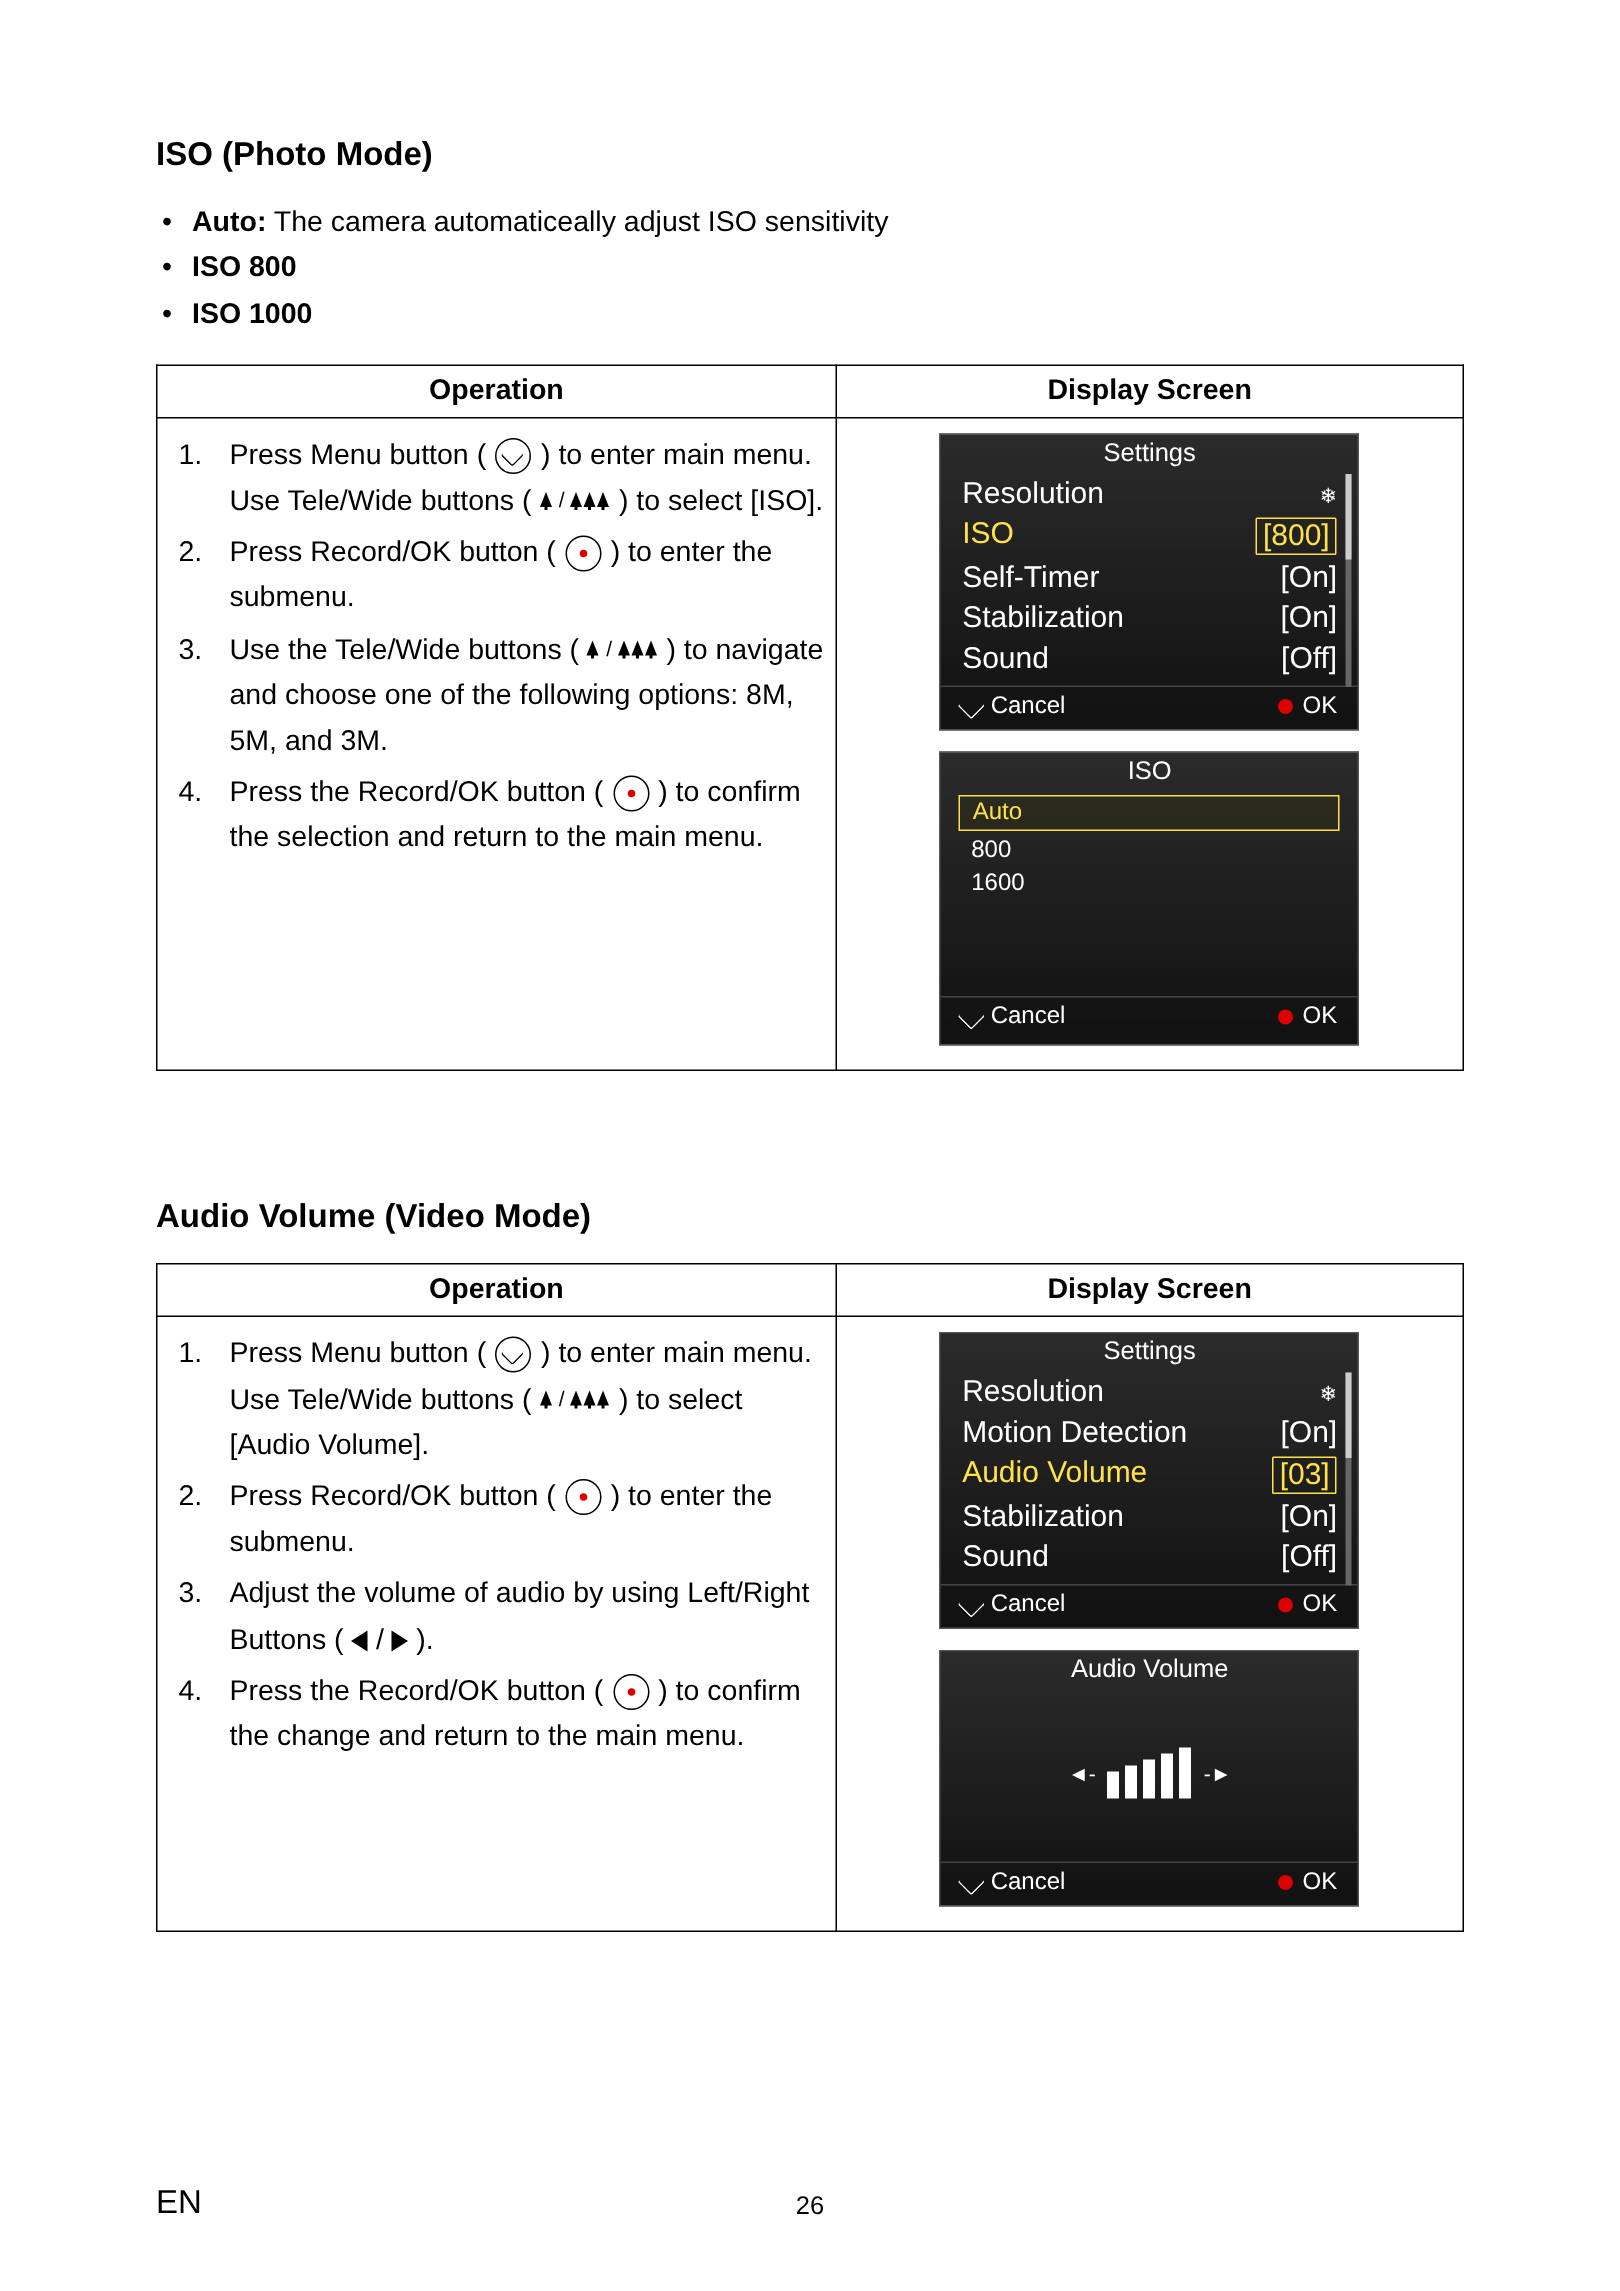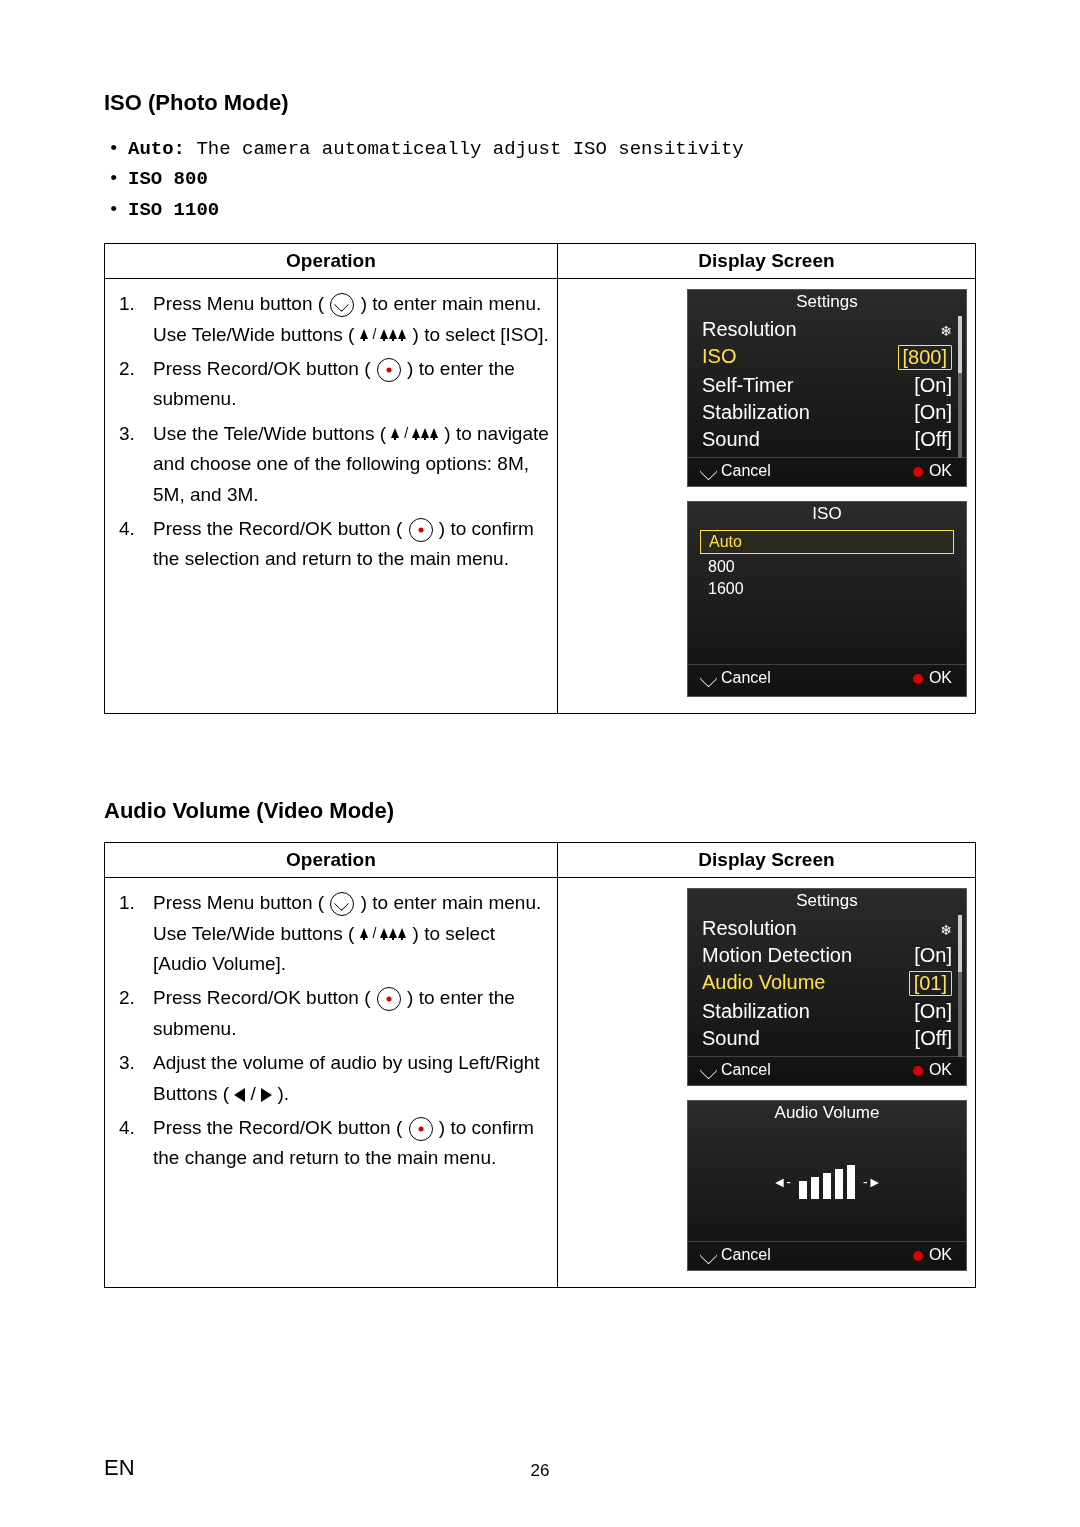--- a/index.html
+++ b/index.html
@@ -24,21 +24,20 @@
   p.intro {
     font-size: 19px;
     line-height: 1.55;
     text-align: justify;
     margin: 0 0 30px 0;
   }
   ul.bullets {
     list-style: none;
     padding: 0;
     margin: 0 0 18px 0;
-    font-family: Liberation Mono, monospace;
   }
   ul.bullets li {
     font-size: 19px;
     line-height: 1.6;
     padding-left: 24px;
     position: relative;
   }
   ul.bullets li::before {
     content: "•";
     position: absolute;
@@ -154,21 +153,21 @@
     border-top: 7px solid transparent;
     border-bottom: 7px solid transparent;
     border-left: 11px solid #000;
   }
 
   
   .screens {
     display: flex;
     flex-direction: column;
     gap: 14px;
-    align-items: flex-end;
+    align-items: center;
     padding-top: 0px;
   }
   .lcd {
     width: 278px;
     background: linear-gradient(#2b2b2b, #111);
     border: 1px solid #555;
     color: #fff;
     font-family: Arial, sans-serif;
     font-size: 16px;
     position: relative;
@@ -292,21 +291,21 @@
 </style>
 </head>
 <body>
 
 <div class="page">
 
   <h2>ISO (Photo Mode)</h2>
   <ul class="bullets">
     <li><b>Auto:</b><span> The camera automaticeally adjust ISO sensitivity</span></li>
     <li><b>ISO 800</b></li>
-    <li><b>ISO 1100</b></li>
+    <li><b>ISO 1000</b></li>
   </ul>
 
   <table class="op">
     <tbody>
         <tr>
       <th class="col-op">Operation</th>
       <th class="col-ds">Display Screen</th>
     </tr>
     <tr>
       <td class="col-op">
@@ -417,21 +416,21 @@
             <div class="row">
                   <span>Resolution</span>
                   <span class="snow"></span>
                 </div>
             <div class="row">
                   <span>Motion Detection</span>
                   <span>[On]</span>
                 </div>
             <div class="row sel">
                   <span>Audio Volume</span>
-                  <span class="val">[01]</span>
+                  <span class="val">[03]</span>
                 </div>
             <div class="row">
                   <span>Stabilization</span>
                   <span>[On]</span>
                 </div>
             <div class="row">
                   <span>Sound</span>
                   <span>[Off]</span>
                 </div>
             <div class="footer">

